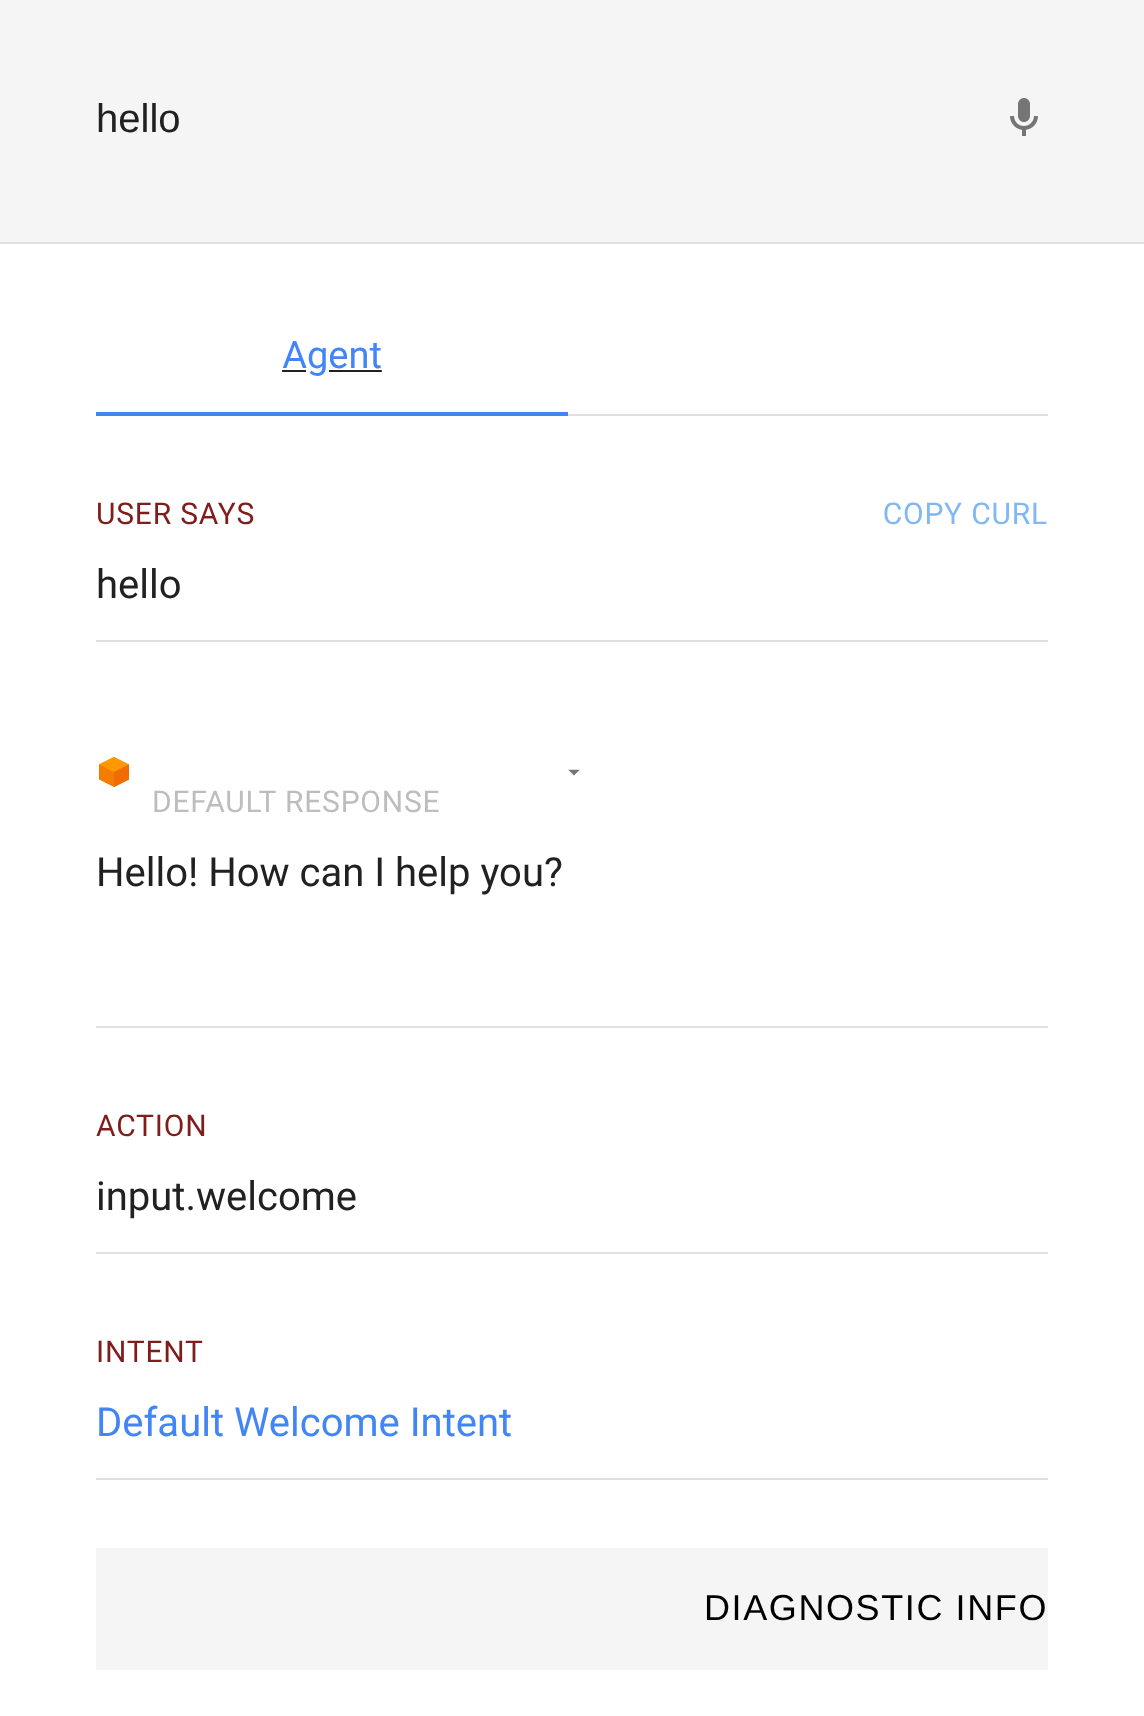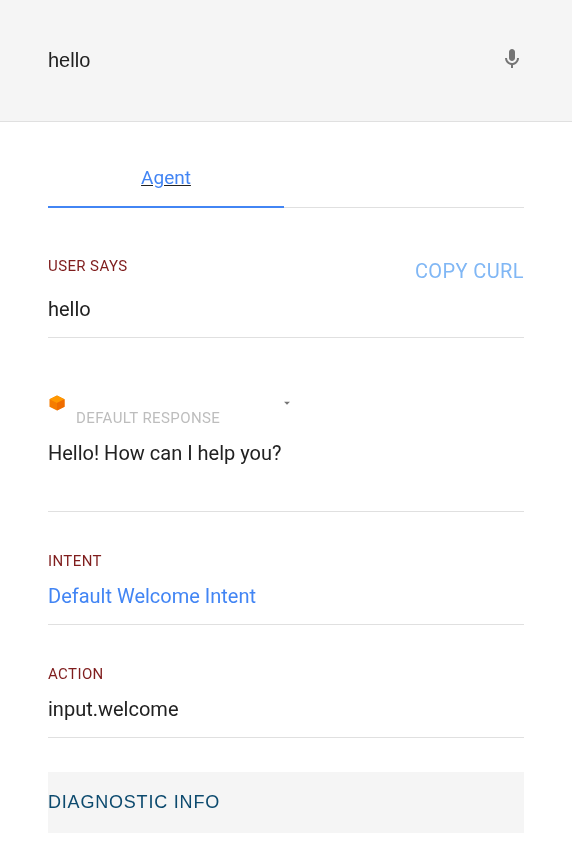--- a/index.html
+++ b/index.html
@@ -70,26 +70,25 @@
       align-items: center;
       margin-bottom: 14px;
     }
     .label {
       font-size: 15px;
       letter-spacing: 0.4px;
       color: #7f1d1d;
       font-weight: 400;
     }
     .copy-curl {
-      font-size: 20px;
+      font-size: 15px;
       letter-spacing: 0.4px;
       color: #80b7f5;
       cursor: pointer;
       font-weight: 400;
-      margin-top: 11px;
     }
     .value-text {
       font-size: 20px;
       color: #212121;
     }
     .response-header {
       display: flex;
       align-items: center;
       margin-top: 44px;
       margin-bottom: 14px;
@@ -107,40 +106,40 @@
     }
     .chevron-down {
       width: 14px;
       height: 14px;
       color: #757575;
       margin-left: 60px;
     }
     .response-text {
       font-size: 20px;
       color: #212121;
-      padding-bottom: 46px;
+      padding-bottom: 65px;
       border-bottom: 1px solid #e0e0e0;
     }
     .intent-link {
       font-size: 20px;
       color: #4285f4;
       cursor: pointer;
     }
     .diagnostic-button {
       width: 100%;
       background: #f5f5f5;
       border: none;
       padding: 20px 0;
       font-size: 18px;
       letter-spacing: 0.8px;
-      color: #0c4a6e;
+      color: #000000;
       font-weight: 500;
       cursor: pointer;
       margin-top: 34px;
-      text-align: left;
+      text-align: right;
     }
   </style>
 </head>
 <body>
 
 <div class="top-bar">
   <input type="text" class="top-bar-input" value="hello" style="">
   <span>
     <svg class="mic-icon" viewBox="0 0 24 24" fill="currentColor">
       <path d="M12 14c1.66 0 3-1.34 3-3V5c0-1.66-1.34-3-3-3S9 3.34 9 5v6c0 1.66 1.34 3 3 3z"></path>
@@ -179,29 +178,29 @@
         <svg class="chevron-down" viewBox="0 0 24 24" fill="currentColor">
           <path d="M7 10l5 5 5-5H7z"></path>
         </svg>
       </span>
     </div>
     <div class="response-text">Hello! How can I help you?</div>
   </div>
 
   <div class="section">
     <div class="label-row">
-      <span class="label">INTENT</span>
-    </div>
-    <div class="intent-link">Default Welcome Intent</div>
+      <span class="label">ACTION</span>
+    </div>
+    <div class="value-text">input.welcome</div>
   </div>
 
   <div class="section">
     <div class="label-row">
-      <span class="label">ACTION</span>
-    </div>
-    <div class="value-text">input.welcome</div>
+      <span class="label">INTENT</span>
+    </div>
+    <div class="intent-link">Default Welcome Intent</div>
   </div>
 
   <button class="diagnostic-button">
     <span>DIAGNOSTIC INFO</span>
   </button>
 
 </div>
 
 </body></html>

